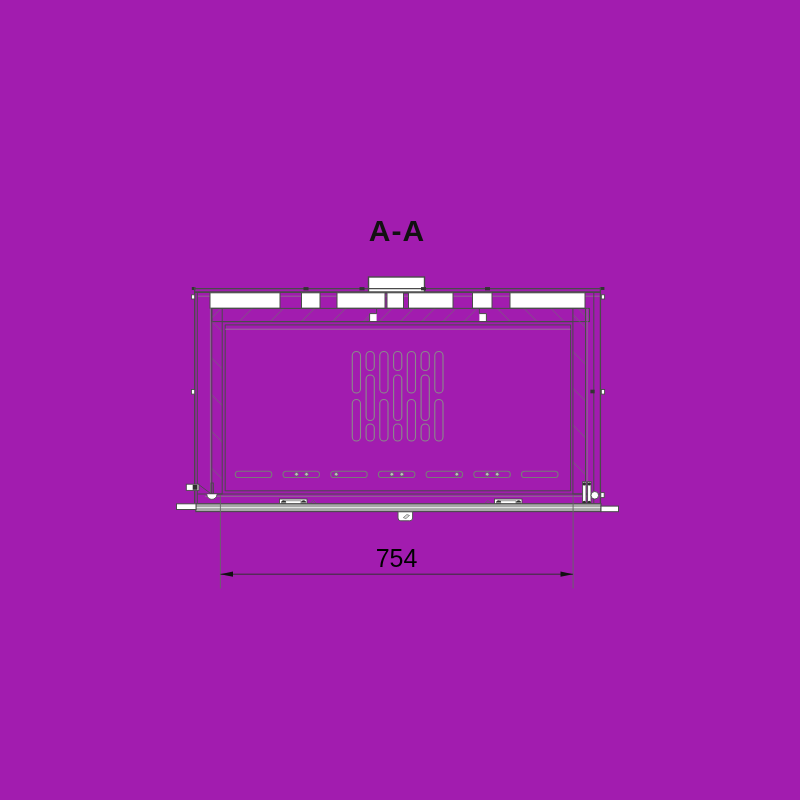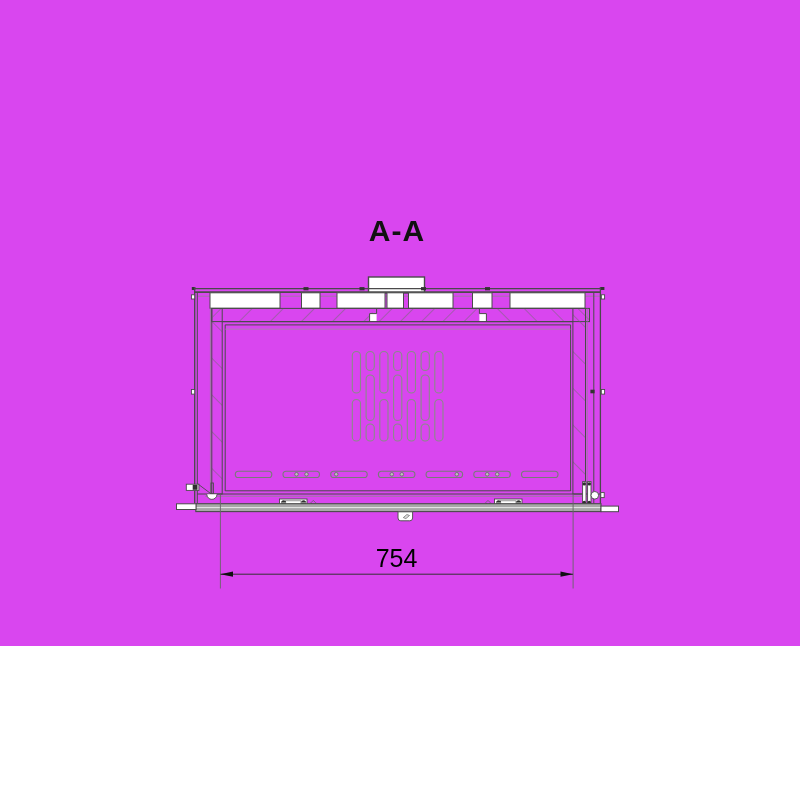--- a/index.html
+++ b/index.html
@@ -1,16 +1,16 @@
 <!DOCTYPE html>
 <html><head>
 <meta charset="utf-8">
 <style>
   html,body{margin:0;padding:0;background:#ffffff;}
-  .canvas{position:relative;width:800px;height:646px;background:#d946ef;overflow:hidden;
+  .canvas{position:relative;width:800px;height:800px;background:#a21caf;overflow:hidden;
           font-family:"Liberation Sans", sans-serif;}
   svg text{font-family:"Liberation Sans", sans-serif;}
   .title-text{font-size:30px;font-weight:600;fill:#111111;letter-spacing:1px;}
   .dim-text{font-size:25px;font-weight:500;fill:#000000;}
 </style>
 </head>
 <body>
 
 <div class="canvas">
 <svg width="800" height="800" viewBox="0 0 800 800">

